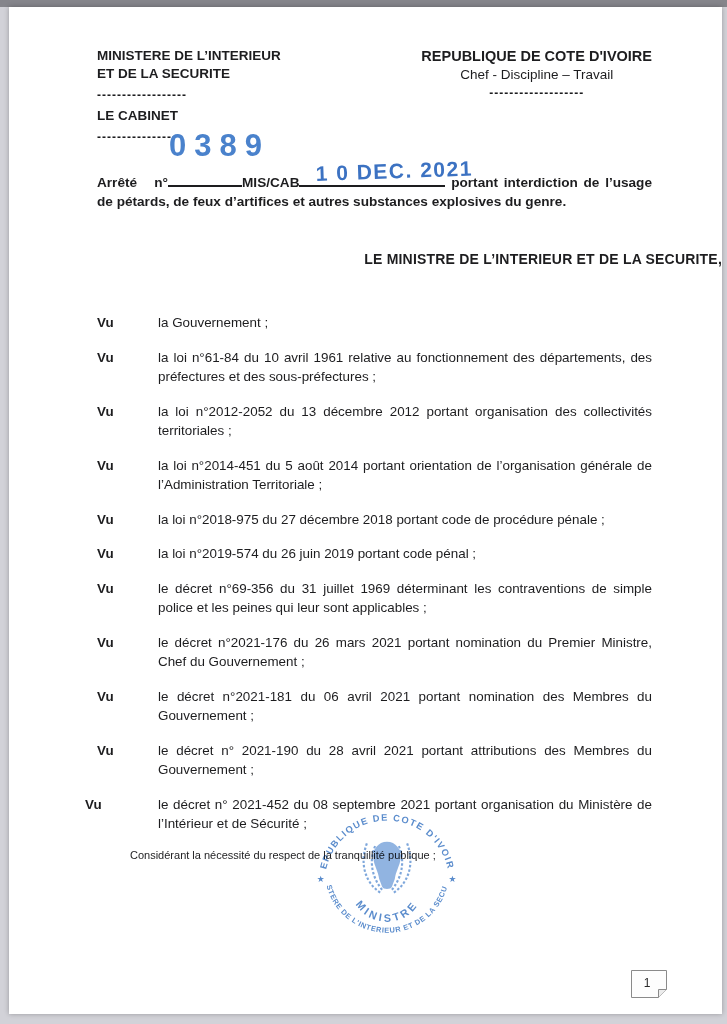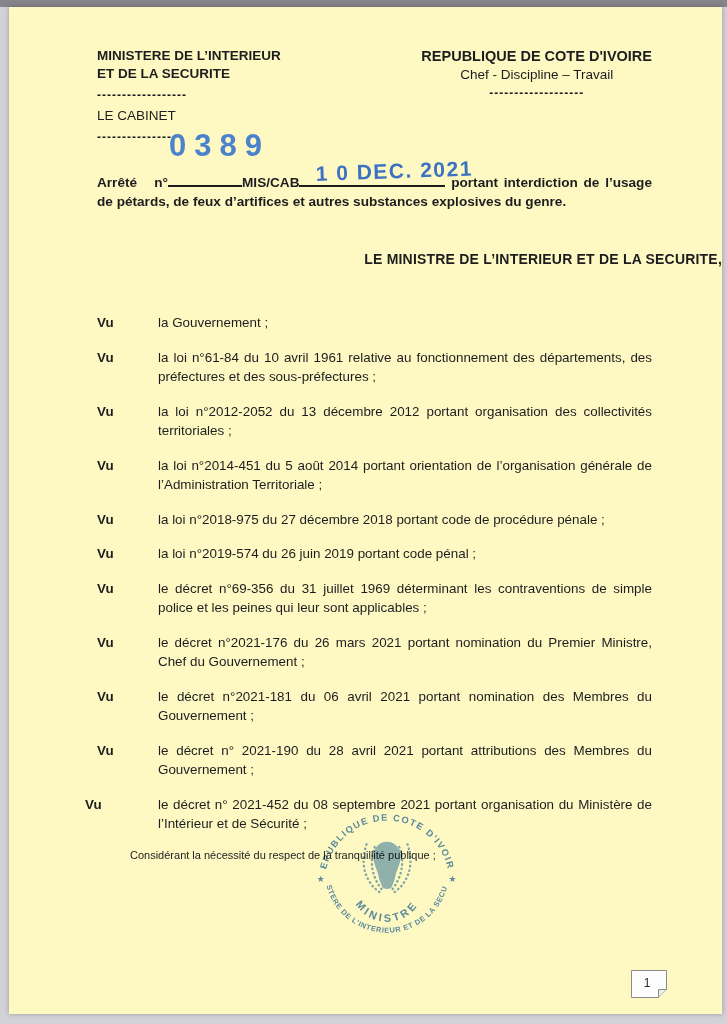--- a/index.html
+++ b/index.html
@@ -10,35 +10,35 @@
     font-family: "Liberation Sans", sans-serif;
     color: #1d1d1f;
     overflow: hidden;
   }
   .scan-top-bar {
     position: absolute; top: 0; left: 0; right: 0; height: 7px;
     background: #85858b;
   }
   .page {
     position: absolute; left: 9px; top: 7px; width: 713px; height: 1007px;
-    background: #fef9c3;
+    background: #ffffff;
     box-shadow: 0 0 5px rgba(0,0,0,.28);
     overflow: hidden;
   }
   .doc-header {
     display: flex; justify-content: space-between;
     margin: 40px 70px 0 88px;
   }
   .ministry-block { font-weight: bold; font-size: 13.5px; line-height: 18px; }
   .divider {
     font-weight: bold; font-size: 12px; line-height: 10px;
     letter-spacing: 1px; margin-top: 7px; margin-bottom: 7px;
     white-space: nowrap;
   }
-  .cabinet-label { font-weight: normal; font-size: 13.5px; margin-top: 2px; }
+  .cabinet-label { font-weight: bold; font-size: 13.5px; margin-top: 2px; }
   .republic-block { text-align: center; font-size: 13.5px; line-height: 18px; }
   .republic-title { font-weight: bold; font-size: 14.5px; }
   .republic-motto { margin-top: 1px; }
   .republic-block .divider { margin-top: 4px; }
 
   .ref-block {
     position: relative;
     margin: 24px 70px 0 88px;
     font-weight: bold; font-size: 13.6px; line-height: 19px;
     text-align: justify;

